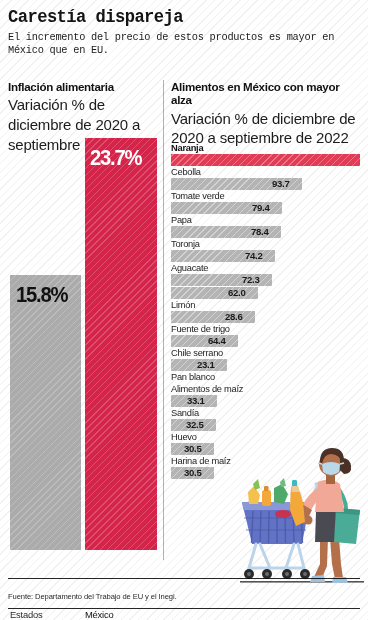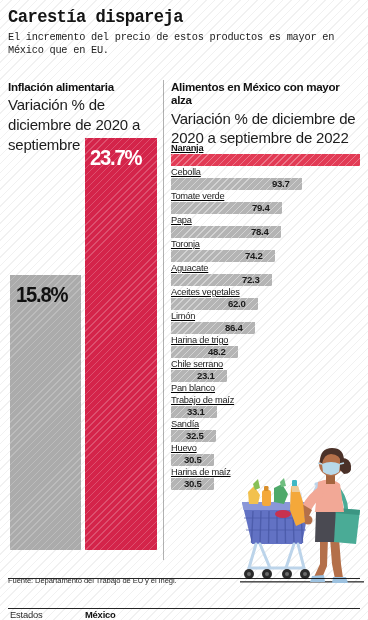--- a/index.html
+++ b/index.html
@@ -128,33 +128,32 @@
   #vbar-mx .vbar-value { left: 5px; color: #ffffff; }
 
   .vbar-caption {
     position: absolute;
     top: 474px;
     font-size: 9.4px;
     line-height: 1.25;
     letter-spacing: -0.2px;
   }
   #cap-us { left: 2px; color: #2a2a2a; width: 60px; }
-  #cap-mx { left: 77px; color: #111; font-weight: bold; }
+  #cap-mx { left: 77px; color: #111; font-weight: normal; }
 
   
   #right-panel { left: 171px; top: 80px; width: 192px; }
 
   #right-panel .panel-sub { max-width: 190px; }
 
   #hbar-list {
     position: absolute;
     left: 171px;
     top: 143px;
     width: 192px;
-    text-decoration: underline;
   }
 
   .hbar-row { position: relative; margin-bottom: 1px; }
 
   .hbar-label {
     font-size: 9.3px;
     color: #1d1d1d;
     line-height: 11px;
     letter-spacing: -0.25px;
     white-space: nowrap;
@@ -195,21 +194,21 @@
     line-height: 12px;
     font-size: 9.6px;
     font-weight: bold;
     color: #1a1a1a;
     letter-spacing: -0.3px;
   }
   .hbar-row.highlight .hbar-value { color: #ffffff; margin-left: 36px; }
 
   
   #source-note {
-    left: 8px; top: 576px;
+    left: 8px; top: 592px;
     font-size: 7.6px;
     color: #2a2a2a;
     letter-spacing: -0.1px;
   }
 
   #footer-rule-top { top: 578px; }
   #footer-rule-bottom { top: 608px; }
 
   
   #shopper-illustration {
@@ -287,52 +286,51 @@
         </div>
       </div>
       <div class="hbar-row">
         <div class="hbar-label">Aguacate</div>
         <div class="hbar-track">
           <div class="hbar-fill" style="width: 101px;"></div>
           <div class="hbar-value" style="left: 71px; text-align: center;">72.3</div>
         </div>
       </div>
       <div class="hbar-row">
-        <div class="hbar-label">Aceites vegetales</div>
         <div class="hbar-track">
           <div class="hbar-fill" style="width: 87px;"></div>
           <div class="hbar-value" style="left: 57px;">62.0</div>
         </div>
       </div>
       <div class="hbar-row">
         <div class="hbar-label">Limón</div>
         <div class="hbar-track">
           <div class="hbar-fill" style="width: 84px;"></div>
-          <div class="hbar-value" style="left: 54px;">86.4</div>
-        </div>
-      </div>
-      <div class="hbar-row">
-        <div class="hbar-label">Harina de trigo</div>
+          <div class="hbar-value" style="left: 54px;">28.6</div>
+        </div>
+      </div>
+      <div class="hbar-row">
+        <div class="hbar-label">Fuente de trigo</div>
         <div class="hbar-track">
           <div class="hbar-fill" style="width: 67px;"></div>
-          <div class="hbar-value" style="left: 37px;">48.2</div>
+          <div class="hbar-value" style="left: 37px;">64.4</div>
         </div>
       </div>
       <div class="hbar-row">
         <div class="hbar-label">Chile serrano</div>
         <div class="hbar-track">
           <div class="hbar-fill" style="width: 56px;"></div>
           <div class="hbar-value" style="left: 26px;">23.1</div>
         </div>
       </div>
       <div class="hbar-row">
         <div class="hbar-label">Pan blanco</div>
       </div>
       <div class="hbar-row">
-        <div class="hbar-label">Trabajo de maíz</div>
+        <div class="hbar-label">Alimentos de maíz</div>
         <div class="hbar-track">
           <div class="hbar-fill" style="width: 46px;"></div>
           <div class="hbar-value" style="left: 16px;">33.1</div>
         </div>
       </div>
       <div class="hbar-row">
         <div class="hbar-label">Sandía</div>
         <div class="hbar-track">
           <div class="hbar-fill" style="width: 45px;"></div>
           <div class="hbar-value" style="left: 15px;">32.5</div>

